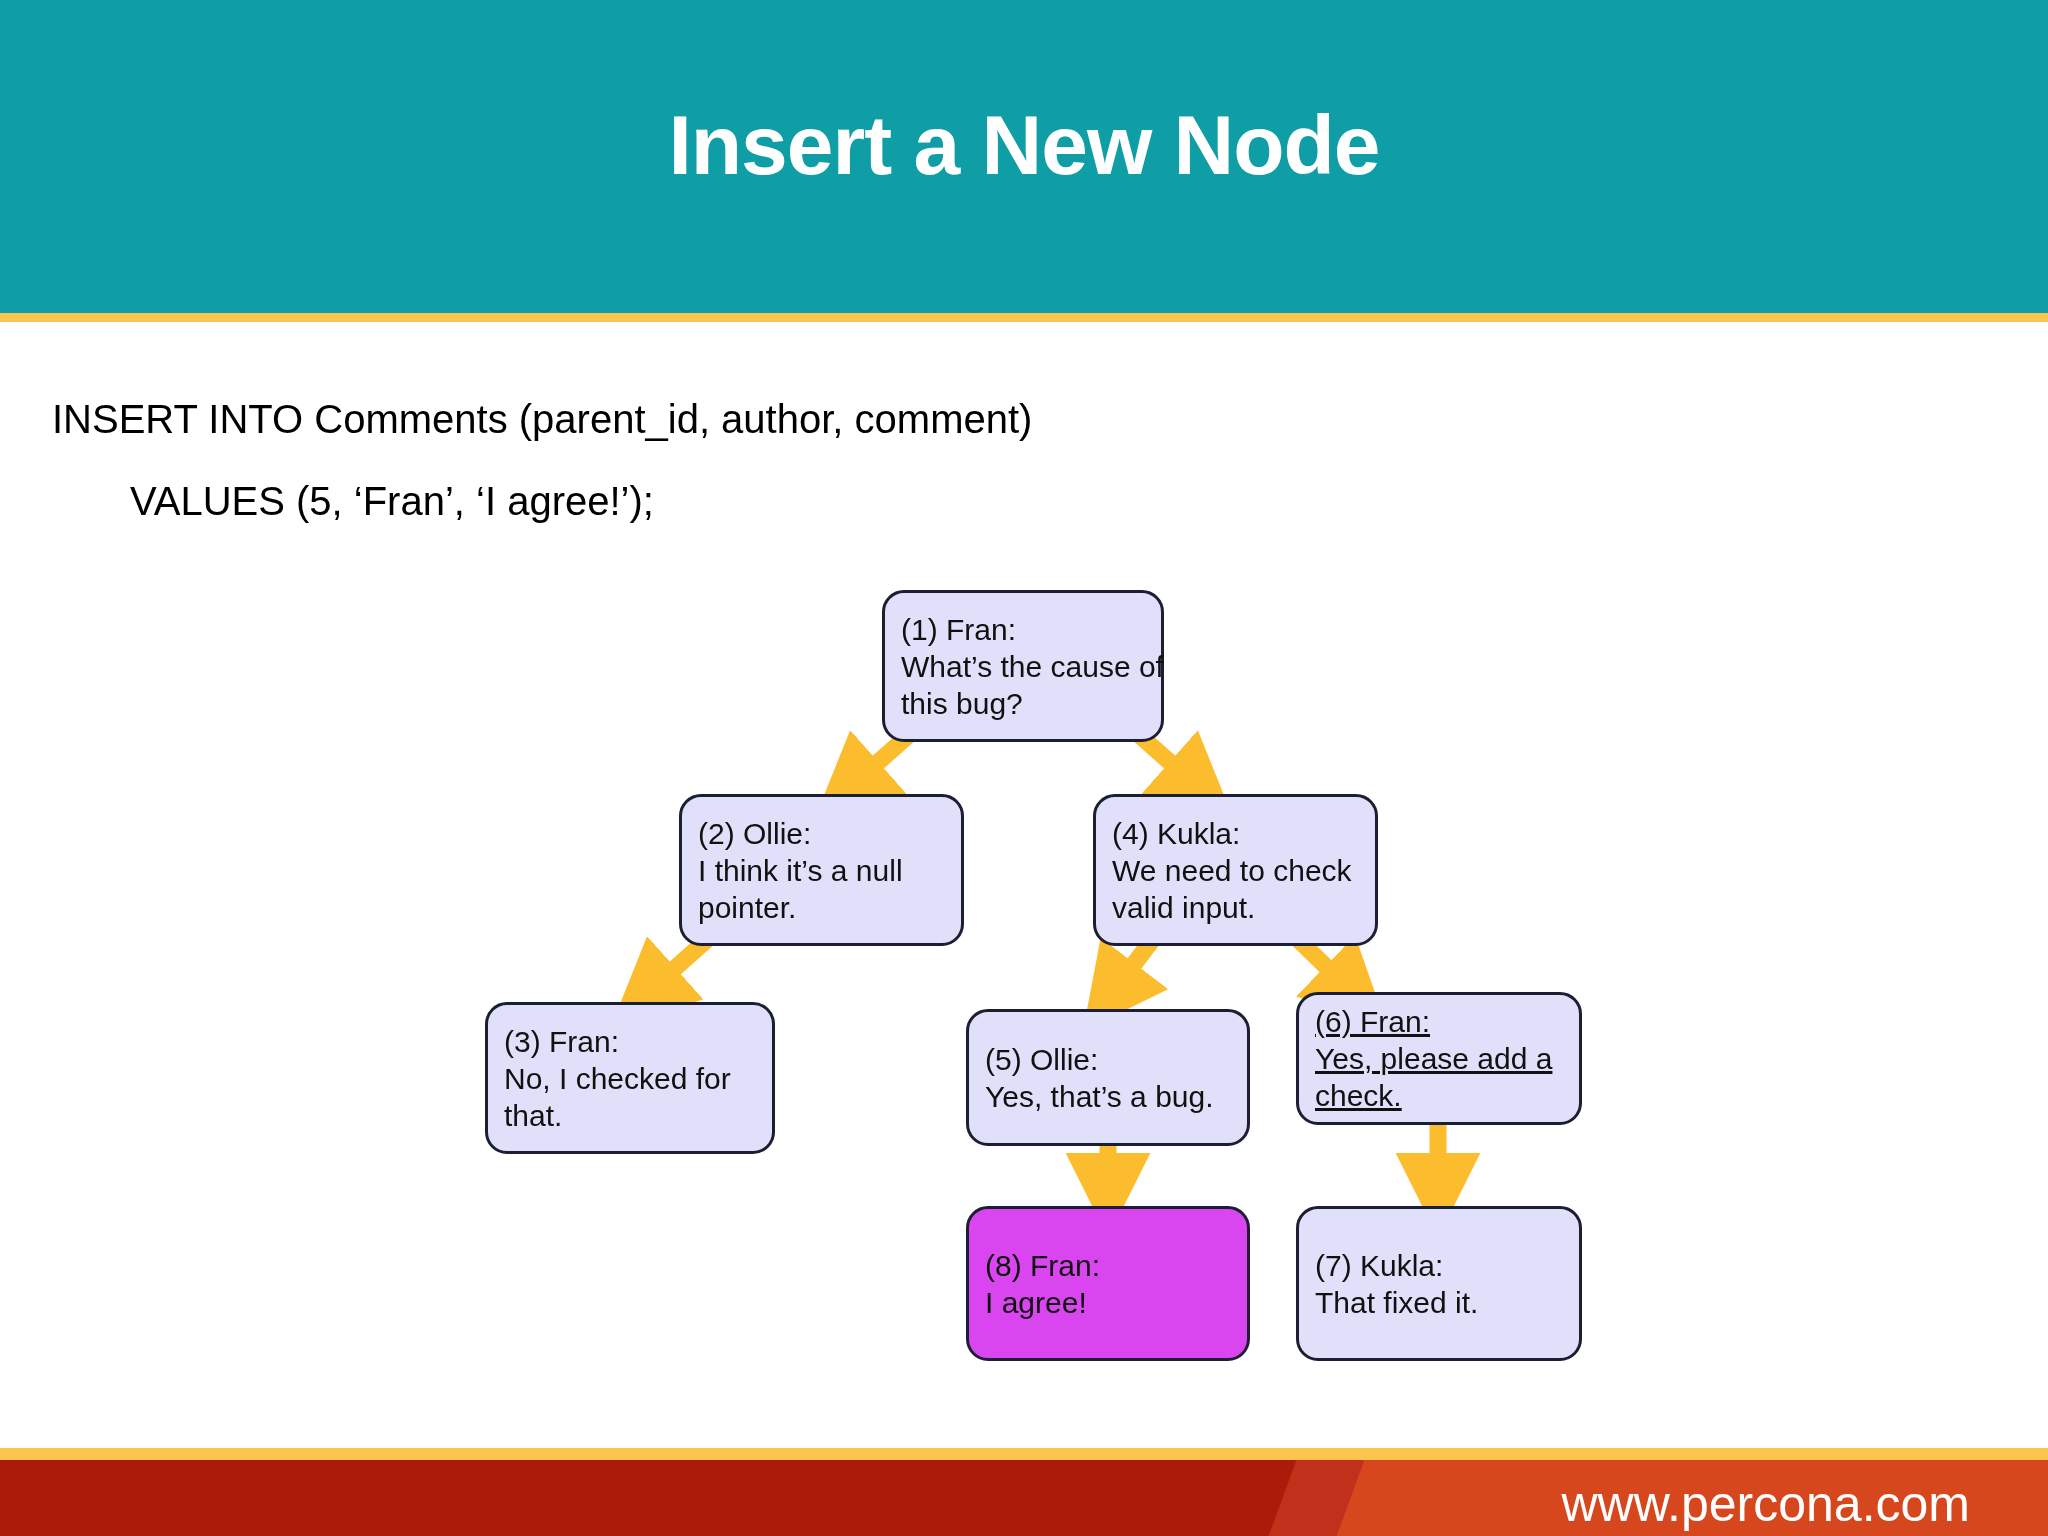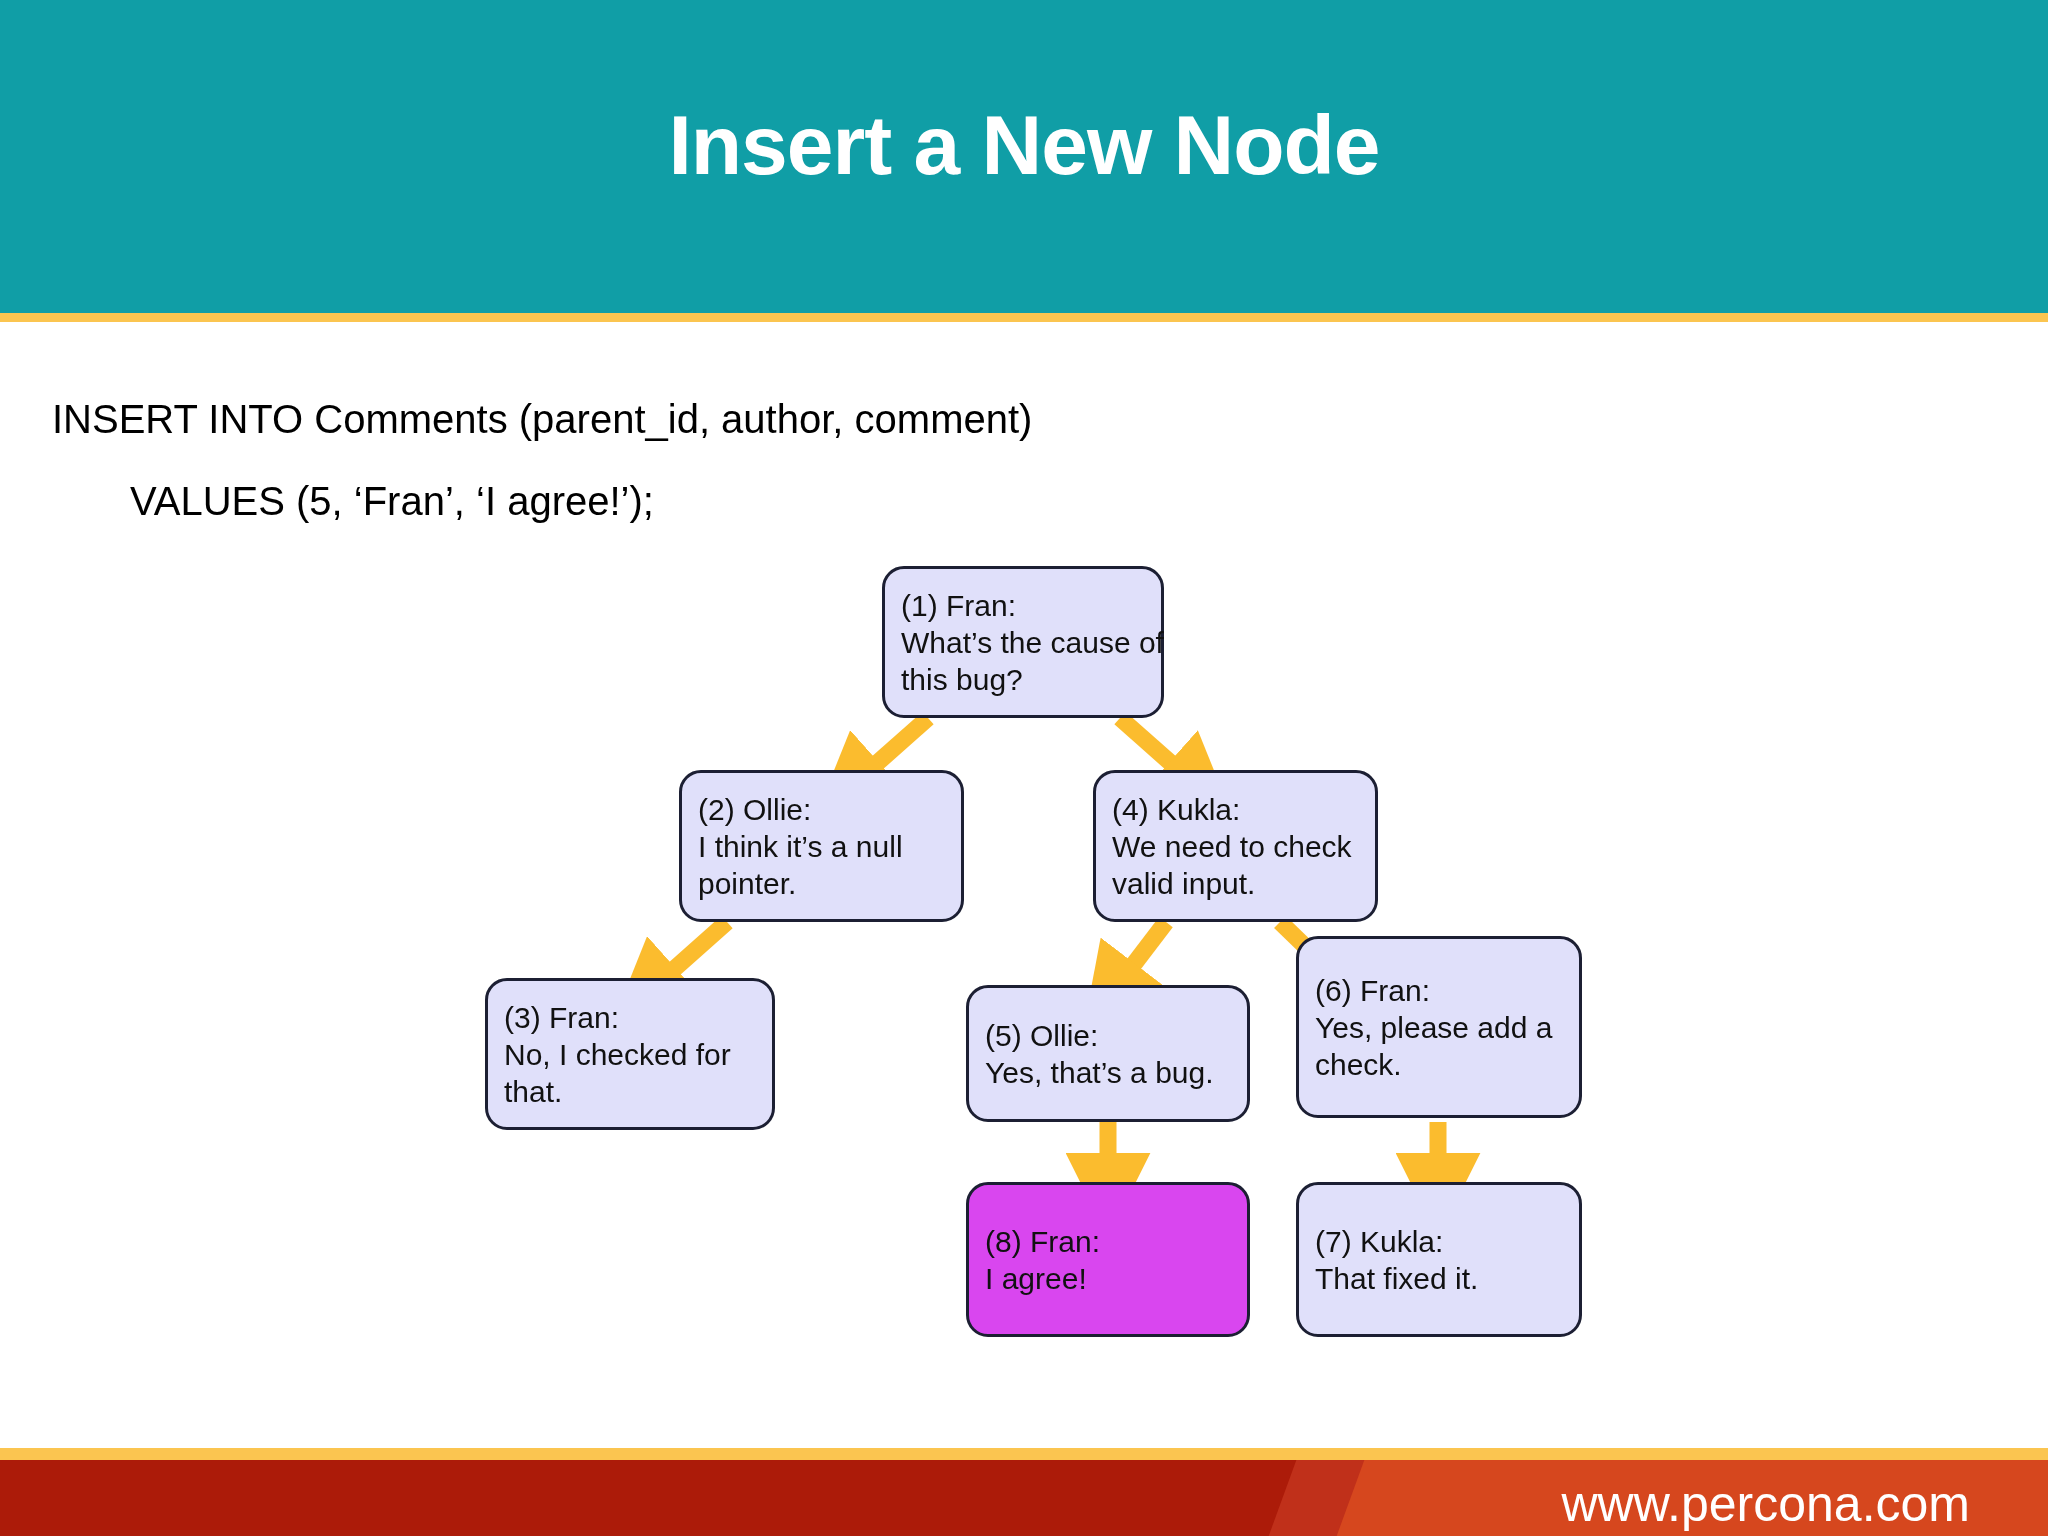--- a/index.html
+++ b/index.html
@@ -86,20 +86,21 @@
     border-radius: 22px;
     background: #e0e0fa;
     padding: 0 16px;
     display: flex;
     flex-direction: column;
     justify-content: center;
     font-family: "Liberation Sans", sans-serif;
     font-size: 30px;
     line-height: 37px;
     color: #111111;
+    margin-top: 24px;
   }
   .node.highlight {
     background: #d946ef;
   }
   .node .nline { display: block; white-space: nowrap; }
 
   
   #footer-rule {
     position: absolute;
     left: 0; top: 1448px;
@@ -202,21 +203,21 @@
       <span class="nline">(3) Fran:</span>
       <span class="nline">No, I checked for</span>
       <span class="nline">that.</span>
     </div>
 
     <div class="node" style="left:966px; top:985px; width:284px; height:137px;">
       <span class="nline">(5) Ollie:</span>
       <span class="nline">Yes, that’s a bug.</span>
     </div>
 
-    <div class="node" style="left:1296px; top:936px; width:286px; height:182px;">
+    <div class="node" style="left:1296px; top:968px; width:286px; height:133px;text-decoration:underline;">
       <span class="nline">(6) Fran:</span>
       <span class="nline">Yes, please add a</span>
       <span class="nline">check.</span>
     </div>
 
     <div class="node highlight" style="left:966px; top:1182px; width:284px; height:155px;">
       <span class="nline">(8) Fran:</span>
       <span class="nline">I agree!</span>
     </div>
 

